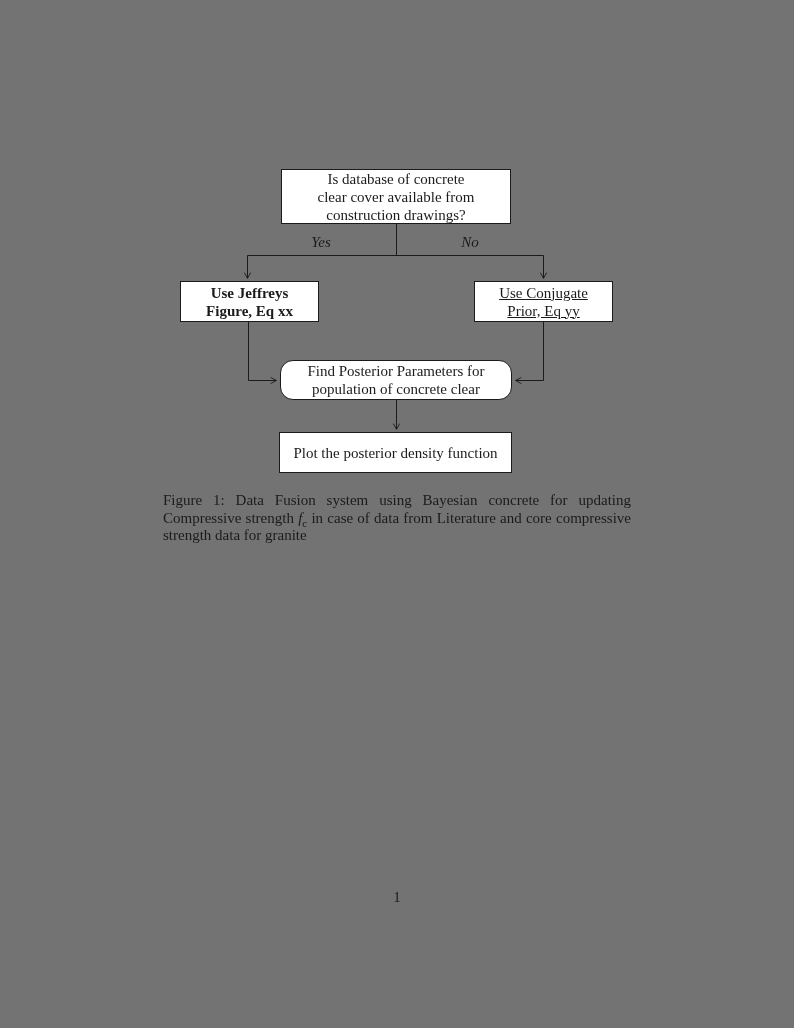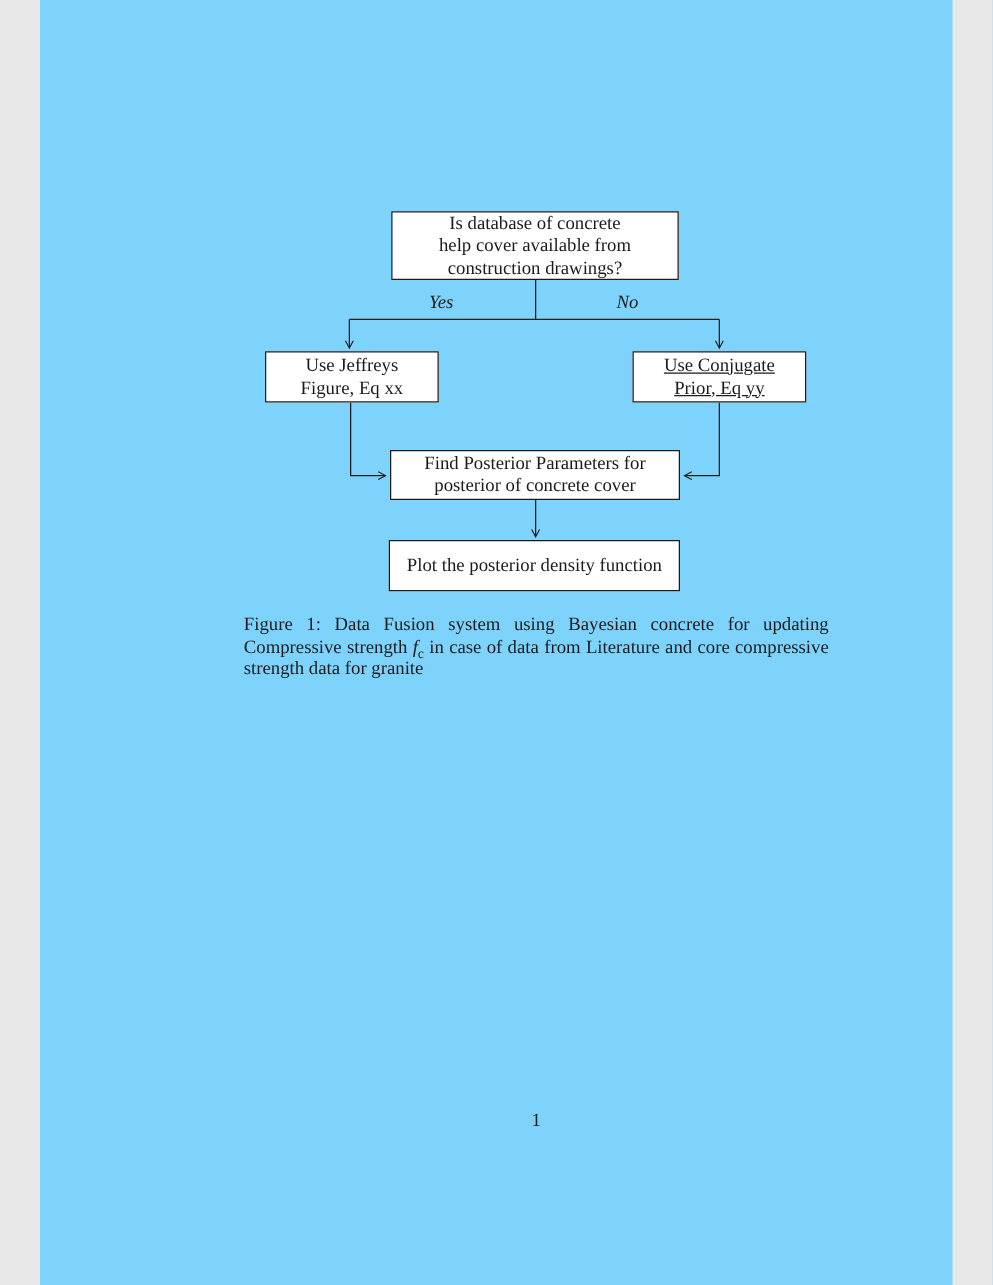--- a/index.html
+++ b/index.html
@@ -1,22 +1,22 @@
 <!DOCTYPE html>
 <html><head>
 <meta charset="utf-8">
 <style>
   * { margin: 0; padding: 0; box-sizing: border-box; }
   html, body { background: #e8e8e8; }
   .page {
     position: relative;
-    width: 730px;
+    width: 794px;
     height: 1028px;
     margin: 0 auto;
-    background: #7dd3fc;
+    background: #737373;
     font-family: "Liberation Serif", "DejaVu Serif", serif;
     color: #1b1b1b;
     overflow: hidden;
   }
   .figure-area { position: absolute; left: 0; top: 0; width: 794px; height: 1028px; }
   svg.connectors { position: absolute; left: 0; top: 0; width: 794px; height: 1028px; pointer-events: none; }
   svg.connectors path { stroke: #1b1b1b; stroke-width: 1; fill: none; }
   .node {
     position: absolute;
     border: 1px solid #1b1b1b;
@@ -24,23 +24,23 @@
     display: flex;
     flex-direction: column;
     align-items: center;
     justify-content: center;
     text-align: center;
     font-size: 15px;
     line-height: 18px;
   }
   .node span { display: block; white-space: nowrap; }
   .decision-box { left: 281px; top: 169px; width: 230px; height: 55px; }
-  .jeffreys-box { left: 180px; top: 281px; width: 139px; height: 41px; }
+  .jeffreys-box { left: 180px; top: 281px; width: 139px; height: 41px; font-weight: bold; }
   .conjugate-box { left: 474px; top: 281px; width: 139px; height: 41px; text-decoration: underline; }
-  .posterior-box { left: 280px; top: 360px; width: 232px; height: 40px; }
+  .posterior-box { left: 280px; top: 360px; width: 232px; height: 40px; border-radius: 13px; }
   .plot-box { left: 279px; top: 432px; width: 233px; height: 41px; }
   .branch-label {
     position: absolute;
     top: 233px;
     width: 60px;
     text-align: center;
     font-size: 15px;
     line-height: 18px;
     font-style: italic;
   }
@@ -82,40 +82,40 @@
       <path d="M247.5,255.5 L543.5,255.5"></path>
       <path d="M247.5,255.5 L247.5,278" marker-end="url(#arrow)"></path>
       <path d="M543.5,255.5 L543.5,278" marker-end="url(#arrow)"></path>
       <path d="M248.5,322 L248.5,380.5 L276,380.5" marker-end="url(#arrow)"></path>
       <path d="M543.5,322 L543.5,380.5 L516,380.5" marker-end="url(#arrow)"></path>
       <path d="M396.5,400 L396.5,429" marker-end="url(#arrow)"></path>
     </svg>
 
     <div class="node decision-box">
       <span>Is database of concrete</span>
-      <span>help cover available from</span>
+      <span>clear cover available from</span>
       <span>construction drawings?</span>
     </div>
 
     <div class="branch-label label-yes">Yes</div>
     <div class="branch-label label-no">No</div>
 
     <div class="node jeffreys-box">
       <span>Use Jeffreys</span>
       <span>Figure, Eq xx</span>
     </div>
 
     <div class="node conjugate-box">
       <span>Use Conjugate</span>
       <span>Prior, Eq yy</span>
     </div>
 
     <div class="node posterior-box">
       <span>Find Posterior Parameters for</span>
-      <span>posterior of concrete cover</span>
+      <span>population of concrete clear</span>
     </div>
 
     <div class="node plot-box">
       <span>Plot the posterior density function</span>
     </div>
   </div>
 
   <p class="caption"><span>Figure 1: Data Fusion system using Bayesian concrete for updating Compressive strength </span><span class="math-f">f</span><sub>c</sub><span> in case of data from Literature and core compressive strength data for granite</span></p>
 
   <div class="page-number">1</div>

